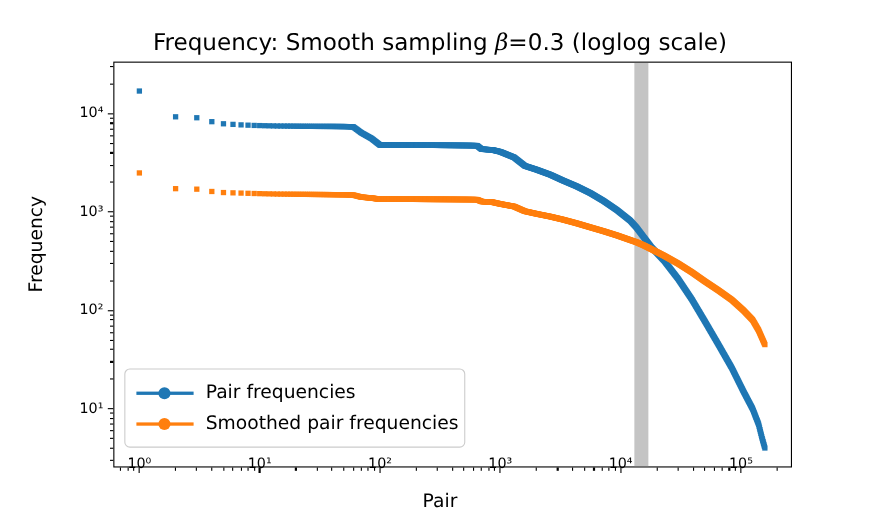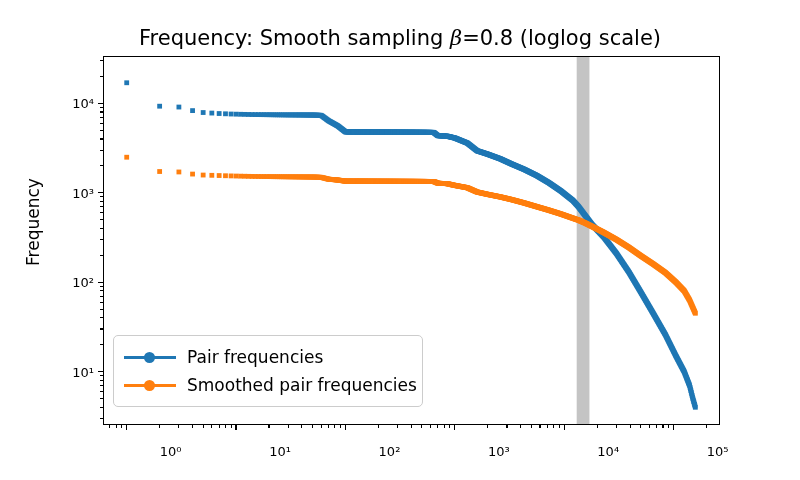--- a/index.html
+++ b/index.html
@@ -68,22 +68,21 @@
   }
   .tick-text {
     position: absolute;
     font-size: 13px;
     color: #000000;
     font-family: "DejaVu Sans", sans-serif;
     white-space: nowrap;
   }
   .xtick-text {
     transform: translateX(-50%);
-    top: 444px;
-    margin-left: 44px;
+    top: 414px;
   }
   .ytick-text {
     transform: translateY(-50%);
     text-align: right;
     width: 46px;
     left: 48px;
   }
   .tick-mark {
     position: absolute;
     background: #000000;
@@ -141,21 +140,21 @@
     white-space: nowrap;
   }
   .ital { font-style: italic; font-family: "DejaVu Serif", serif; }
 </style>
 </head>
 <body>
 
 <div id="figure">
 
   <div id="chart-title">
-    <span>Frequency: Smooth sampling </span><span class="ital">β</span><span>=0.8 (loglog scale)</span>
+    <span>Frequency: Smooth sampling </span><span class="ital">β</span><span>=0.3 (loglog scale)</span>
   </div>
 
   <div id="plot-area">
     <svg id="plot-svg" width="615" height="367" viewBox="0 0 615 367">
       <g id="band-layer">
           <rect x="472.6928720763633" y="0" width="12.743420964098334" height="367" fill="#c4c4c4"></rect>
         </g>
       <g id="series-layer">
           <g>
             <rect x="20.308271522597913" y="23.36308420047235" width="4.8" height="4.8" fill="#1f77b4"></rect>
@@ -2182,20 +2181,21 @@
       <div class="tick-text xtick-text" style="left: 564.23px;">10⁴</div>
       <div class="tick-text xtick-text" style="left: 673.61px;">10⁵</div>
     </div>
   <div id="ytick-labels">
       <div class="tick-text ytick-text" style="top: 371.678px;">10¹</div>
       <div class="tick-text ytick-text" style="top: 282.243px;">10²</div>
       <div class="tick-text ytick-text" style="top: 192.808px;">10³</div>
       <div class="tick-text ytick-text" style="top: 103.373px;">10⁴</div>
     </div>
 
+  <div class="axis-label" id="xlabel">Pair</div>
   <div class="axis-label" id="ylabel">Frequency</div>
 
   <div id="legend-box">
     <div class="legend-row" id="legend-row-1">
       <span class="legend-swatch">
         <span class="lg-line" id="lg-line-1" style="background: rgb(255, 127, 14);"></span>
         <span class="lg-dot" id="lg-dot-1" style="background: rgb(255, 127, 14);"></span>
       </span>
       <span class="legend-text">Smoothed pair frequencies</span>
     </div>

